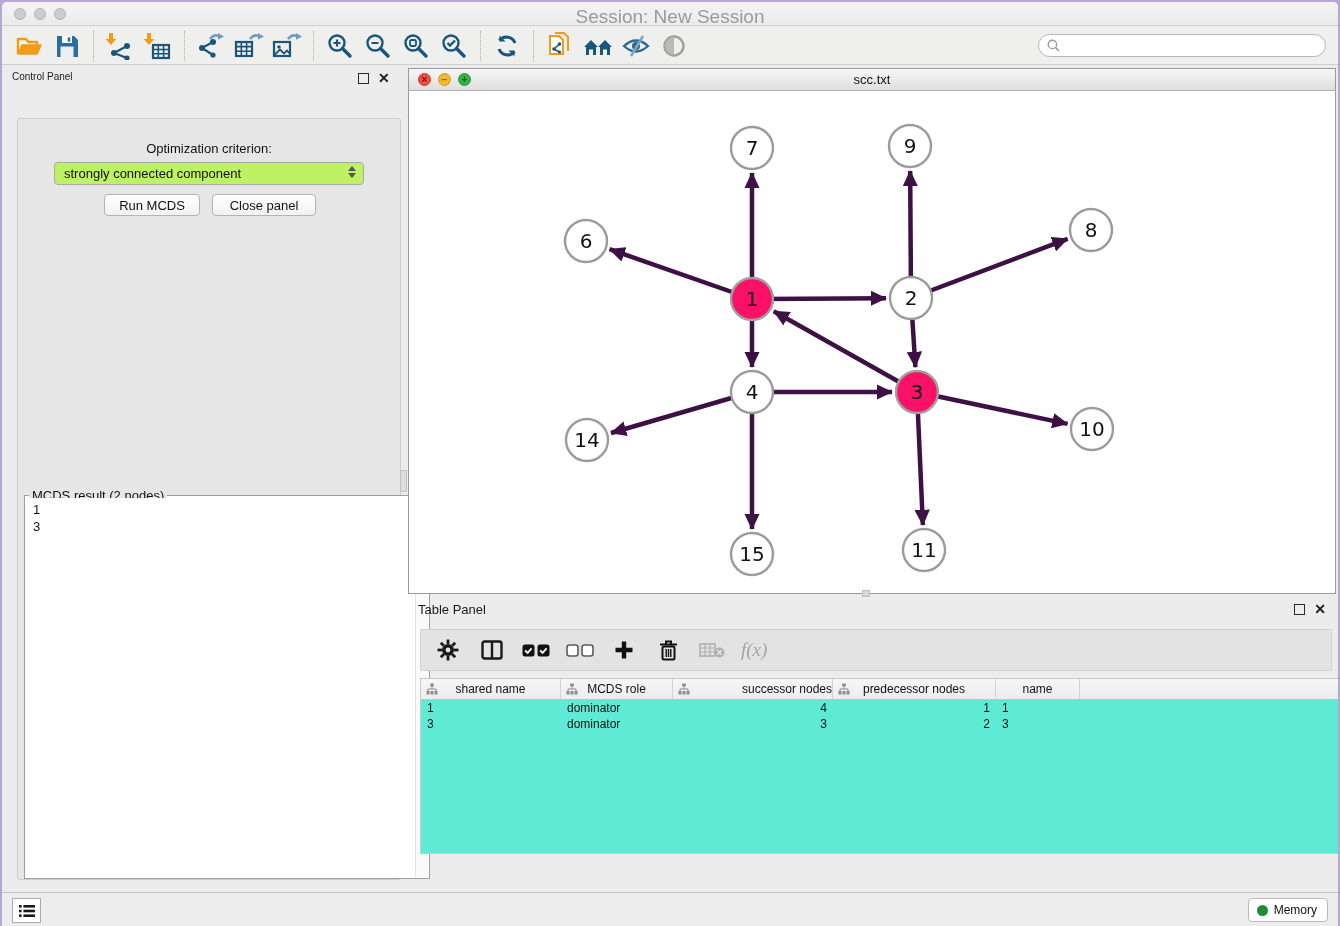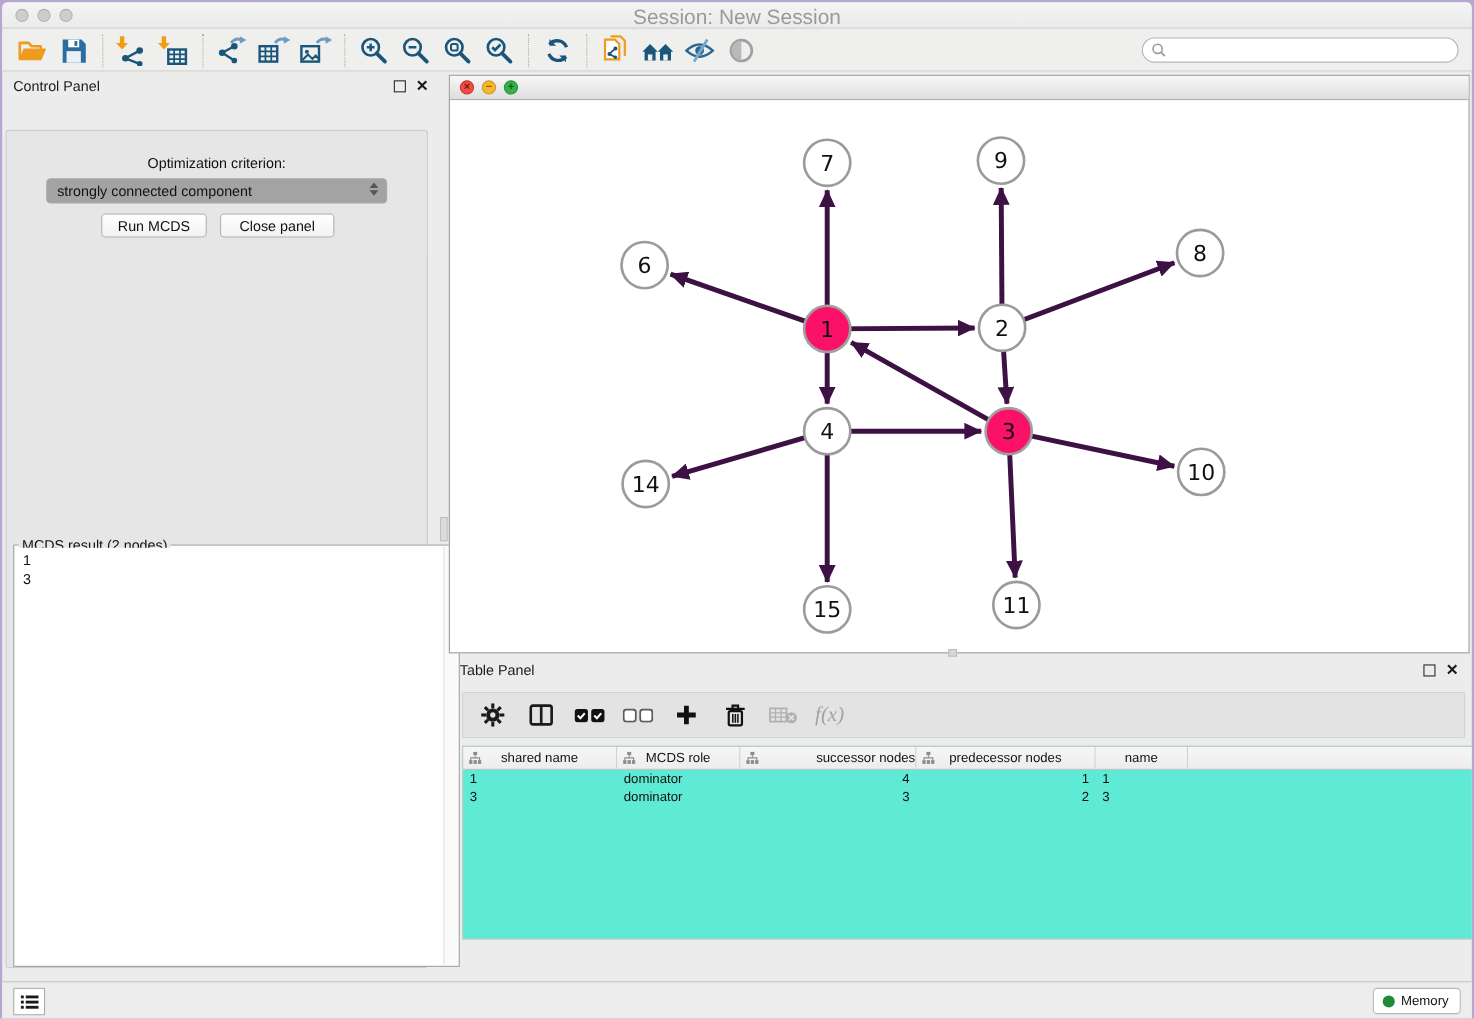--- a/index.html
+++ b/index.html
@@ -19,35 +19,35 @@
   .toolbar { position:absolute; left:0; top:25px; width:100%; height:38px;
              background:#efefee; border-bottom:1px solid #cfcfcf;
              display:flex; align-items:center; padding-left:8px; }
   .tbtn { width:38px; height:32px; display:flex; align-items:center; justify-content:center; cursor:pointer; flex:0 0 auto; }
   .tsep { width:1px; height:30px; border-left:1px dotted #aeaeae; margin:0 7px; flex:0 0 auto; }
   .searchbox { position:absolute; right:12px; top:7px; width:288px; height:23px; background:#fff;
                border:1px solid #b5b5b5; border-radius:12px; display:flex; align-items:center; padding-left:8px; }
   .searchbox input { border:none; outline:none; flex:1; font-size:12px; background:transparent; margin-left:5px; }
 
   
-  .cpanel-header { position:absolute; left:10px; top:69px; font-size:13px; color:#1a1a1a; }
+  .cpanel-header { position:absolute; left:10px; top:69px; font-size:10px; color:#1a1a1a; }
   .panel-icons { position:absolute; display:flex; gap:9px; align-items:center; }
   .cp-icons { left:356px; top:71px; }
   .float-ico { width:11px; height:11px; border:1.5px solid #2b2b2b; background:transparent; }
   .close-ico { font-size:14px; font-weight:bold; color:#1a1a1a; line-height:11px; }
   .cp-tabs { position:absolute; left:77px; top:97px; display:flex; }
   .tab { height:20px; padding:0 13px; font-size:13px; color:#111; background:#fff;
          border:1px solid #b3b3b3; border-left:none; display:flex; align-items:center; cursor:pointer; }
   .tab:first-child { border-left:1px solid #b3b3b3; border-radius:5px 0 0 5px; }
   .tab:last-child { border-radius:0 5px 5px 0; }
   .tab.active { background:#e6e6e6; color:#b9b9b9; border-bottom-color:#e6e6e6; }
-  .cp-body { position:absolute; left:3px; top:116px; width:384px; height:762px;
+  .cp-body { position:absolute; left:15px; top:116px; width:384px; height:762px;
              background:#e6e6e6; border:1px solid #cdcdcd; border-radius:3px; }
   .opt-label { position:absolute; left:0; width:100%; top:22px; text-align:center; font-size:13px; color:#111; }
-  .dropdown { position:absolute; left:36px; top:43px; width:310px; height:23px; background:#a3a3a3;
+  .dropdown { position:absolute; left:36px; top:43px; width:310px; height:23px; background:#bef264;
               border:1px solid #a9a9a9; border-radius:4px; font-size:13px; color:#111;
               display:flex; align-items:center; padding-left:9px; cursor:pointer; }
   .stepper { position:absolute; right:7px; top:3px; display:flex; flex-direction:column; gap:2px; }
   .stepper .up { width:0; height:0; border-left:4px solid transparent; border-right:4px solid transparent; border-bottom:5px solid #555; }
   .stepper .dn { width:0; height:0; border-left:4px solid transparent; border-right:4px solid transparent; border-top:5px solid #555; }
   .cp-btn { position:absolute; top:75px; height:22px; background:linear-gradient(#ffffff,#f2f2f2);
             border:1px solid #b4b4b4; border-radius:4px; font-size:13px; color:#111;
             display:flex; align-items:center; justify-content:center; cursor:pointer; }
   .mcds-fieldset { position:absolute; left:6px; top:376px; width:406px; height:384px;
                    border:1px solid #9f9f9f; background:#fff; }
@@ -282,20 +282,21 @@
   </div>
   <div class="vdivider-grip"></div>
 
   <div class="netwin">
     <div class="net-titlebar">
       <div class="net-lights">
         <div class="light red">×</div>
         <div class="light yellow">−</div>
         <div class="light green">+</div>
       </div>
+      <div class="net-title">scc.txt</div>
     </div>
     <svg class="net-canvas" id="graph-svg" width="926" height="502">
         <defs>
           <marker id="arrow" markerWidth="4" markerHeight="3.4" refX="3.4" refY="1.7" orient="auto" markerUnits="strokeWidth">
             <path d="M0,0 L3.6,1.7 L0,3.4 z" fill="#3d1144"></path>
           </marker>
         </defs>
         <line x1="343" y1="208" x2="343" y2="82" stroke="#3d1144" stroke-width="4.5" marker-end="url(#arrow)"></line>
         <line x1="343" y1="208" x2="200.60088855300984" y2="158.24609359081066" stroke="#3d1144" stroke-width="4.5" marker-end="url(#arrow)"></line>
         <line x1="343" y1="208" x2="477.00049442779874" y2="207.1572295947937" stroke="#3d1144" stroke-width="4.5" marker-end="url(#arrow)"></line>

